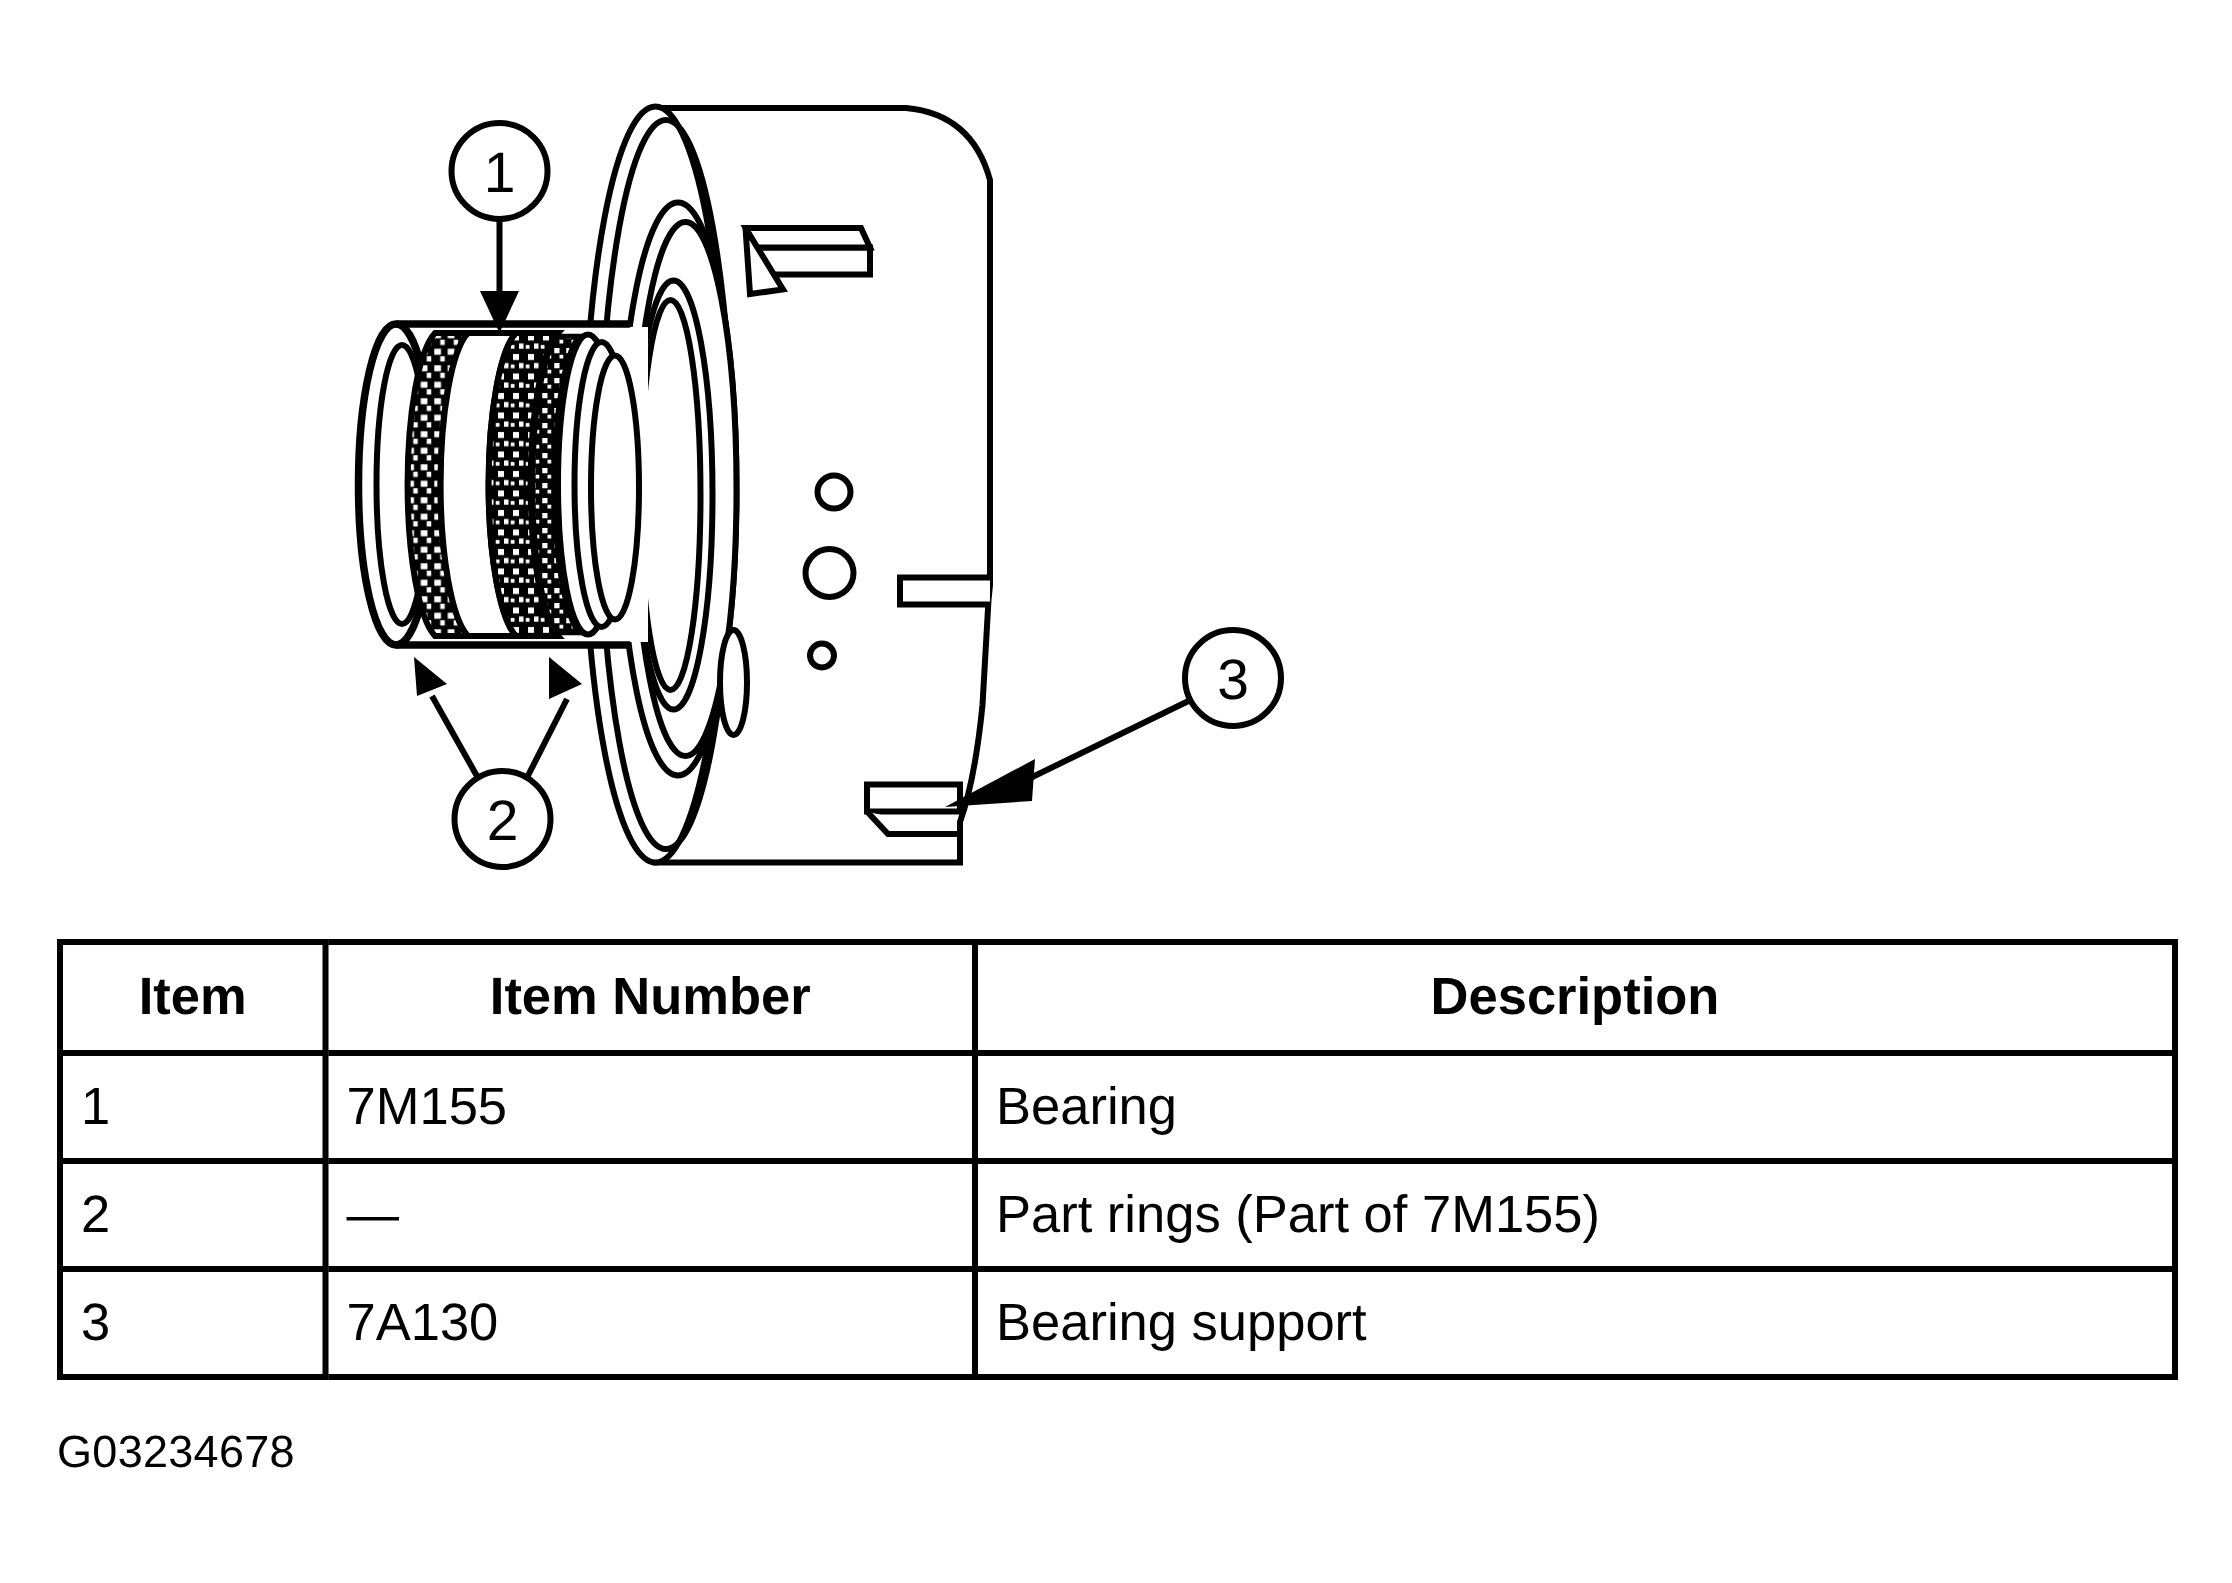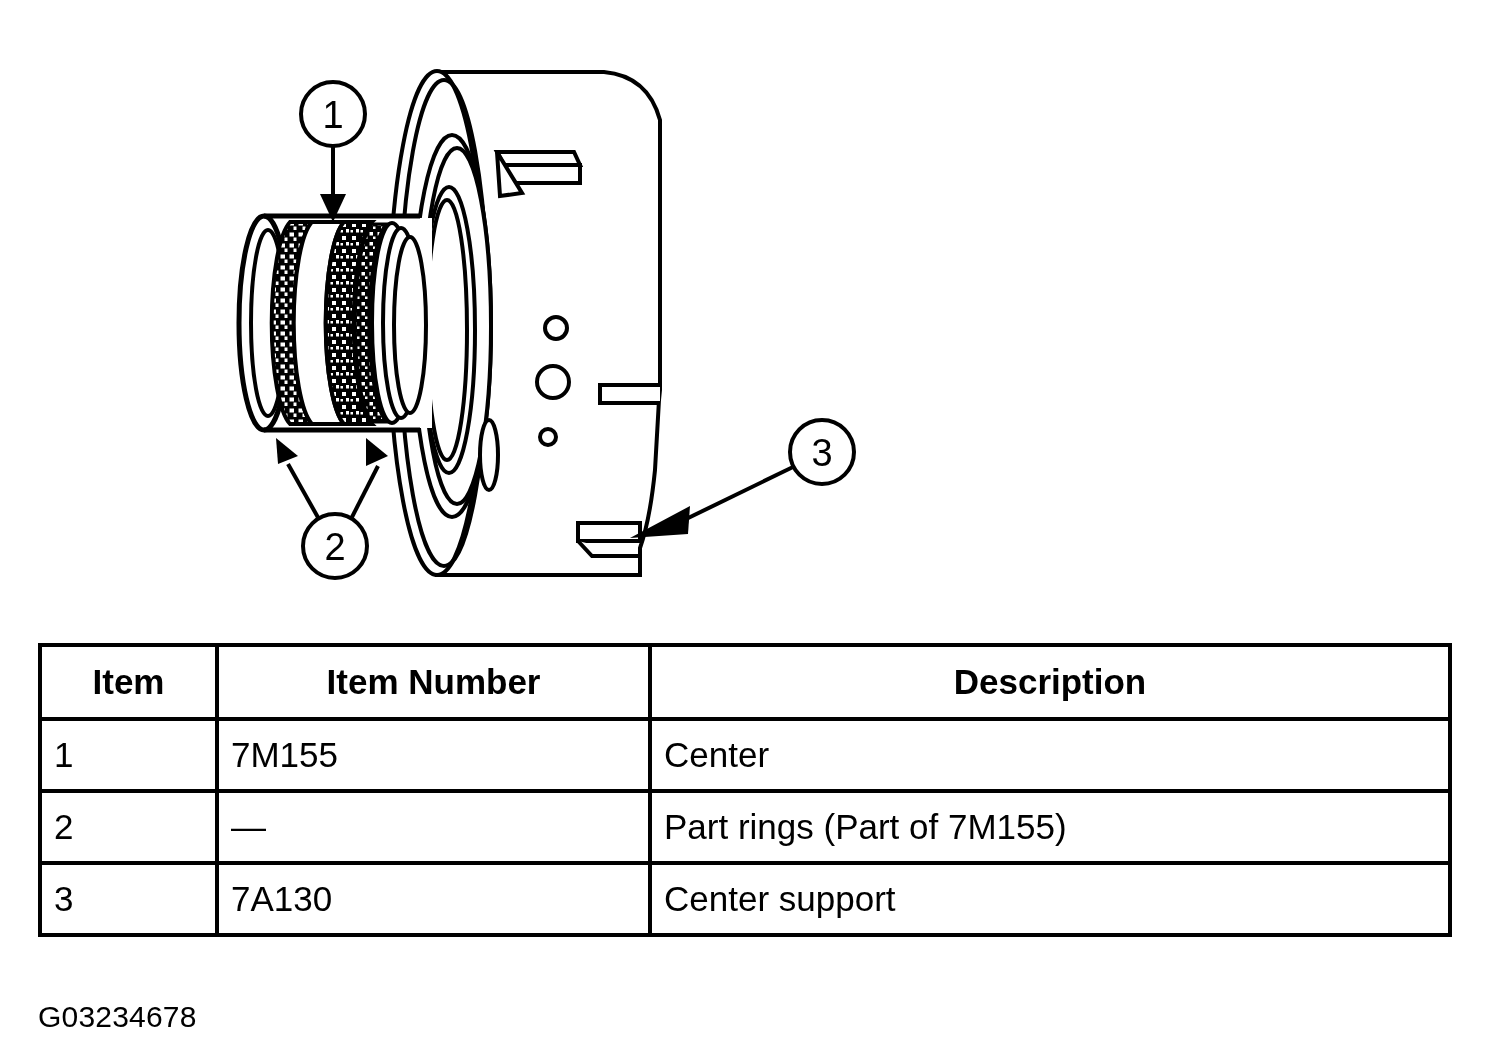--- a/index.html
+++ b/index.html
@@ -29,21 +29,21 @@
     width: 1488px;
     height: 620px;
   }
   #illustration svg {
     display: block;
   }
   
   #parts-table-wrap {
     position: absolute;
     left: 38px;
-    top: 643px;
+    top: 626px;
     width: 1166px;
   }
   table.parts {
     border-collapse: collapse;
     table-layout: fixed;
     width: 1410px;
     background: #fff;
   }
   table.parts col.c-item   { width: 177px; }
   table.parts col.c-part   { width: 433px; }
@@ -72,21 +72,20 @@
   }
   
   #figure-id {
     position: absolute;
     left: 38px;
     top: 952px;
     font-size: 30px;
     letter-spacing: 0.2px;
     color: #000;
     white-space: nowrap;
-    margin-top: 48px;
   }
 </style>
 </head>
 <body>
 
 <div id="page">
 
   <div id="illustration">
     <svg width="1488" height="620" viewBox="0 0 1488 620" xmlns="http://www.w3.org/2000/svg">
       <defs>
@@ -217,31 +216,31 @@
         <tr>
           <th>Item</th>
           <th>Item Number</th>
           <th>Description</th>
         </tr>
       </thead>
       <tbody>
         <tr>
           <td>1</td>
           <td>7M155</td>
-          <td>Center</td>
+          <td>Bearing</td>
         </tr>
         <tr>
           <td>2</td>
           <td>—</td>
           <td>Part rings (Part of 7M155)</td>
         </tr>
         <tr>
           <td>3</td>
           <td>7A130</td>
-          <td>Center support</td>
+          <td>Bearing support</td>
         </tr>
       </tbody>
     </table>
   </div>
 
   <div id="figure-id">G03234678</div>
 
 </div>
 
 </body></html>

